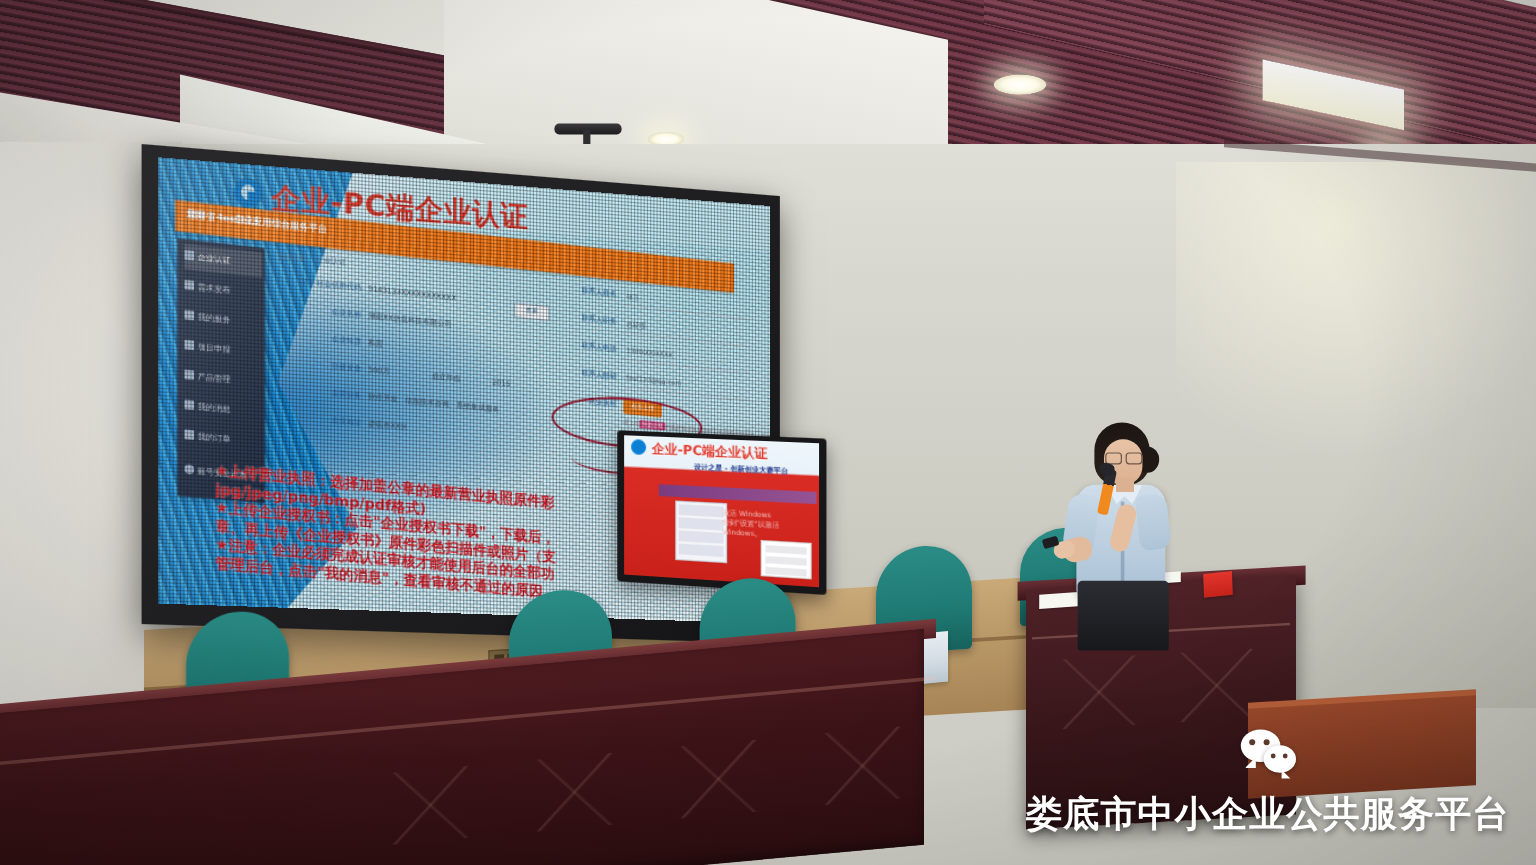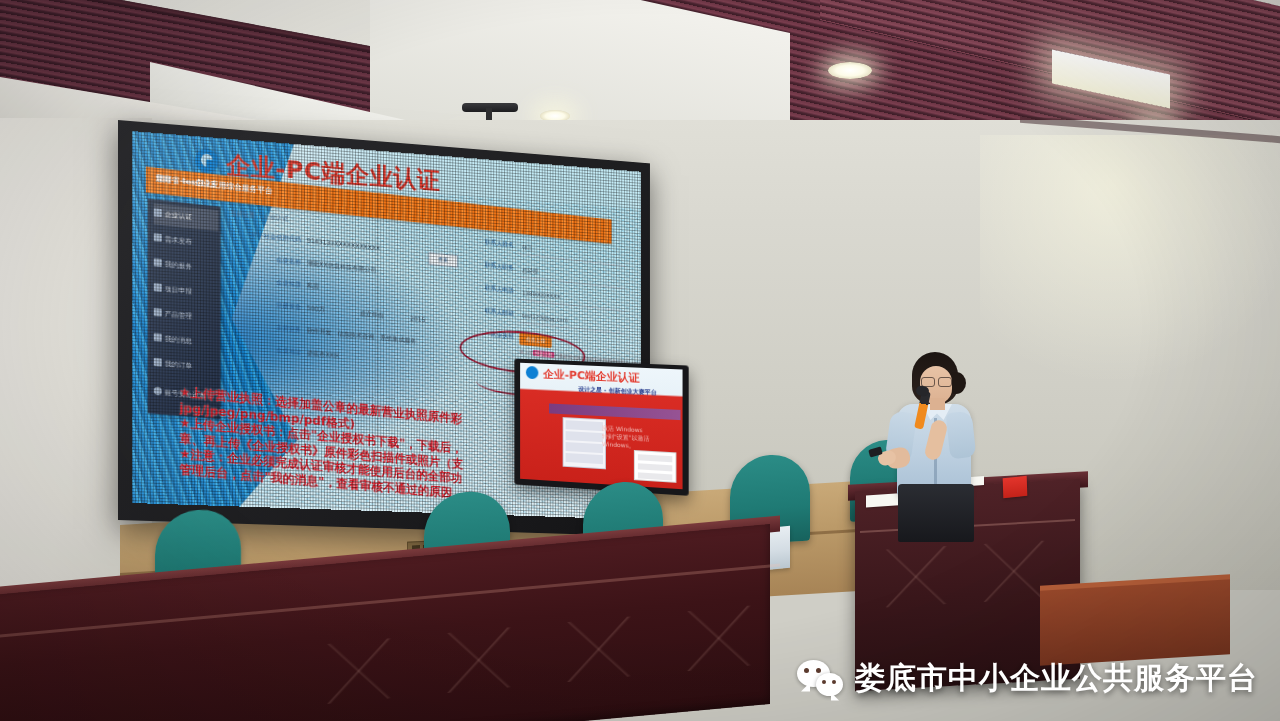--- a/index.html
+++ b/index.html
@@ -275,21 +275,21 @@
   .p-skirt{position:absolute;left:898px;top:484px;width:76px;height:58px;
     background:linear-gradient(180deg,#2b2d33,#17181c);border-radius:4px 4px 2px 2px;}
   .p-mic-body{position:absolute;left:918px;top:391px;width:9px;height:38px;border-radius:3px;
     background:linear-gradient(180deg,#2a2a2e 0 34%,#f08a1e 34% 100%);transform:rotate(12deg);}
   .p-mic-head{position:absolute;left:916px;top:386px;width:13px;height:10px;border-radius:5px;
     background:#26262a;transform:rotate(12deg);}
   .p-clicker{position:absolute;left:869px;top:448px;width:13px;height:8px;border-radius:2px;
     background:#1e1e22;transform:rotate(-16deg);}
 
   
-  .wm{position:absolute;right:22px;bottom:22px;display:flex;align-items:center;gap:12px;z-index:60;}
+  .wm{position:absolute;right:22px;bottom:22px;display:flex;align-items:center;gap:12px;z-index:60;flex-direction:column;}
   .wm-text{color:#fff;font-size:30px;font-weight:bold;letter-spacing:1px;
     font-family:"DejaVu Sans",sans-serif;text-shadow:0 2px 6px rgba(0,0,0,.55);white-space:nowrap;}
   .wx{position:relative;width:46px;height:38px;}
   .wx .b1{position:absolute;left:0;top:0;width:33px;height:27px;border-radius:50%;background:#fff;
     box-shadow:0 1px 4px rgba(0,0,0,.35);}
   .wx .b1::after{content:"";position:absolute;left:4px;bottom:-5px;width:9px;height:9px;
     background:#fff;clip-path:polygon(0 100%,100% 0,100% 100%);}
   .wx .b2{position:absolute;left:19px;top:13px;width:27px;height:23px;border-radius:50%;background:#fff;
     box-shadow:0 1px 4px rgba(0,0,0,.35);}
   .wx .b2::after{content:"";position:absolute;right:4px;bottom:-5px;width:8px;height:8px;

